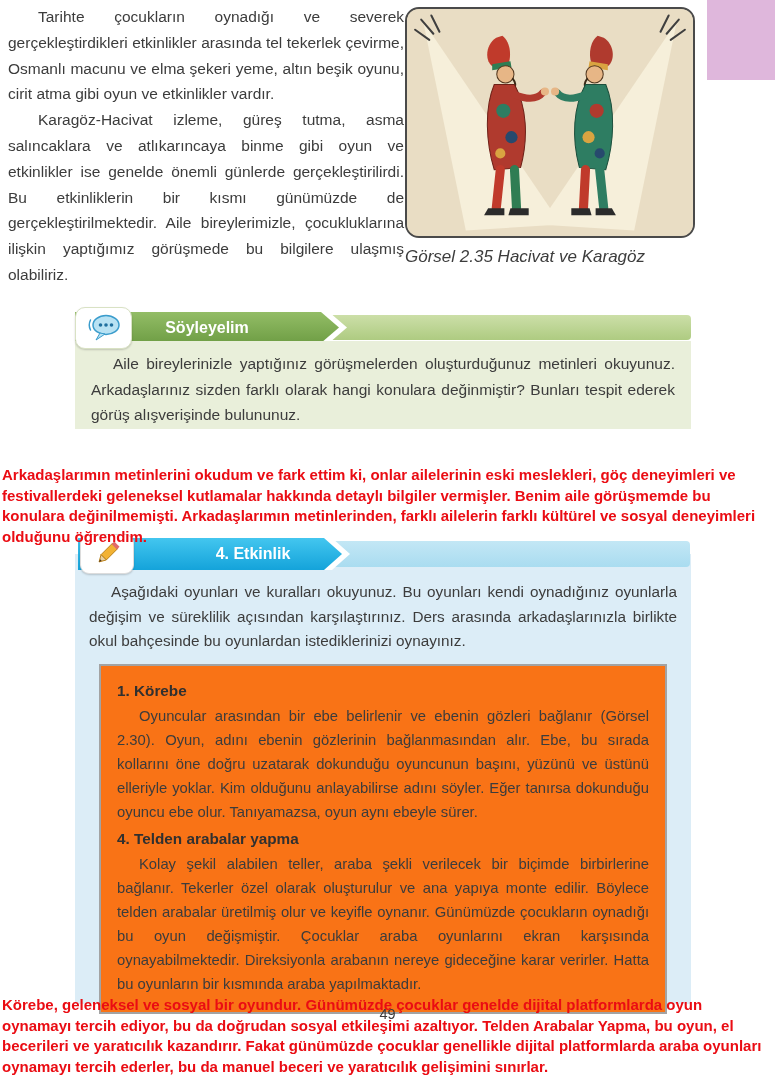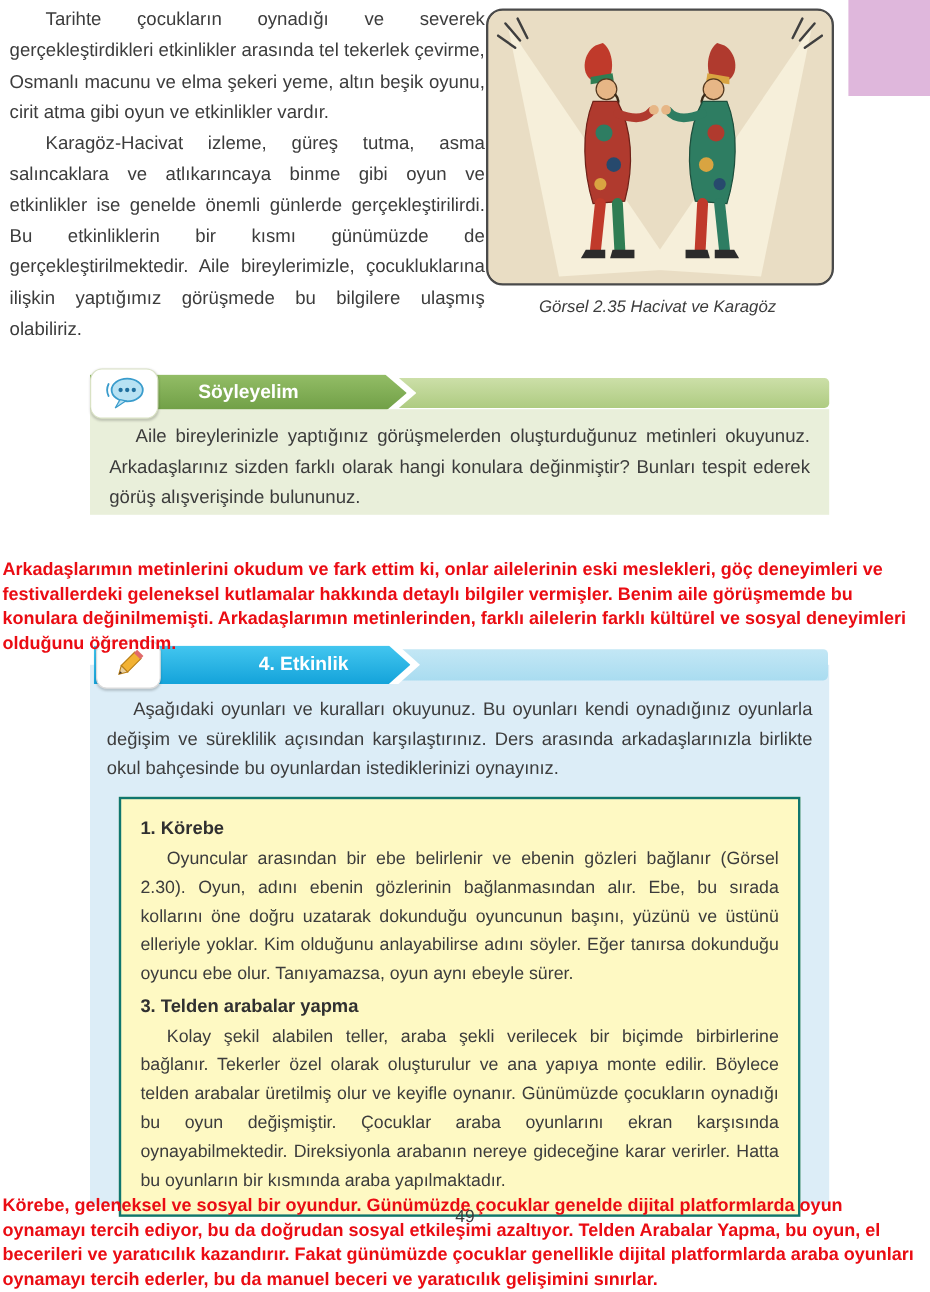--- a/index.html
+++ b/index.html
@@ -9,22 +9,22 @@
   
   .intro{position:absolute;left:8px;top:4px;width:396px;font-size:15.5px;line-height:25.8px;text-align:justify;}
   .intro p{margin:0;text-indent:30px;}
 
   .pink-block{position:absolute;right:0;top:0;width:68px;height:80px;background:#dfb7dc;}
 
   
   .figure{position:absolute;left:405px;top:7px;width:286px;height:227px;border:2px solid #4a4a4a;
           border-radius:14px;background:#e9ddc4;overflow:hidden;}
   .figure svg{display:block;width:100%;height:100%;}
-  .figure-caption{position:absolute;left:405px;top:247px;width:286px;text-align:center;
-          font-style:italic;font-size:14px;color:#3c3c3c;}
+  .figure-caption{position:absolute;left:405px;top:247px;width:286px;text-align:left;
+          font-style:italic;font-size:17px;color:#3c3c3c;}
 
   
   .say-banner{position:absolute;left:75px;top:312px;width:616px;height:31px;}
   .bar-light-green{position:absolute;left:8px;top:3px;width:608px;height:25px;
           background:linear-gradient(#ccdfa8,#aecb81);border-radius:0 4px 4px 0;}
   .chev-gap-green{position:absolute;left:0;top:0;width:272px;height:31px;background:#fff;
           clip-path:polygon(0 0,254px 0,272px 15.5px,254px 31px,0 31px);}
   .bar-dark-green{position:absolute;left:0;top:0;width:264px;height:31px;
           background:linear-gradient(#93bd66,#6f9e45);
           clip-path:polygon(0 0,246px 0,264px 15.5px,246px 31px,0 31px);
@@ -50,21 +50,21 @@
   .bar-dark-blue{position:absolute;left:0;top:0;width:264px;height:32px;
           background:linear-gradient(#43c6ef,#14a3da);
           clip-path:polygon(0 0,246px 0,264px 16px,246px 32px,0 32px);
           display:flex;align-items:center;justify-content:center;padding-left:43px;
           color:#fff;font-weight:bold;font-size:16px;}
   .act-icon-box{position:absolute;left:2px;top:-4px;width:52px;height:38px;background:#fff;
           border:1px solid #dcdcdc;border-radius:9px;display:flex;align-items:center;justify-content:center;
           z-index:4;box-shadow:0 1px 2px rgba(0,0,0,.18);}
   .act-box{position:absolute;left:75px;top:554px;width:616px;height:450px;background:#dcedf7;}
   .act-intro{margin:0;padding:26px 14px 10px 14px;font-size:15.3px;line-height:24.5px;text-align:justify;text-indent:22px;}
-  .games-box{margin:0 24px;border:2px solid #0f766e;background:#fef9c3;padding:10px 16px 10px 16px;}
+  .games-box{margin:0 24px;border:2px solid #a3a3a3;background:#f97316;padding:10px 16px 10px 16px;}
   .game-title{font-weight:bold;font-size:15.3px;margin:6px 0 4px 0;color:#303030;}
   .game-body{font-size:14.8px;line-height:24px;text-align:justify;text-indent:22px;margin:0 0 6px 0;}
 
   .page-number{position:absolute;left:0;top:1006px;width:775px;text-align:center;
           font-size:14.5px;color:#3c3c3c;z-index:1;}
 </style>
 </head>
 <body>
 
 <div class="page">
@@ -151,21 +151,21 @@
     <p class="say-box-text">Aile bireylerinizle yaptığınız görüşmelerden oluşturduğunuz metinleri okuyunuz. Arkadaşlarınız sizden farklı olarak hangi konulara değinmiştir? Bunları tespit ederek görüş alışverişinde bulununuz.</p>
   </div>
 
   <div class="answer answer1">Arkadaşlarımın metinlerini okudum ve fark ettim ki, onlar ailelerinin eski meslekleri, göç deneyimleri ve festivallerdeki geleneksel kutlamalar hakkında detaylı bilgiler vermişler. Benim aile görüşmemde bu konulara değinilmemişti. Arkadaşlarımın metinlerinden, farklı ailelerin farklı kültürel ve sosyal deneyimleri olduğunu öğrendim.</div>
 
   <div class="act-box">
     <p class="act-intro">Aşağıdaki oyunları ve kuralları okuyunuz. Bu oyunları kendi oynadığınız oyunlarla değişim ve süreklilik açısından karşılaştırınız. Ders arasında arkadaşlarınızla birlikte okul bahçesinde bu oyunlardan istediklerinizi oynayınız.</p>
     <div class="games-box">
       <div class="game-title">1. Körebe</div>
       <p class="game-body">Oyuncular arasından bir ebe belirlenir ve ebenin gözleri bağlanır (Görsel 2.30). Oyun, adını ebenin gözlerinin bağlanmasından alır. Ebe, bu sırada kollarını öne doğru uzatarak dokunduğu oyuncunun başını, yüzünü ve üstünü elleriyle yoklar. Kim olduğunu anlayabilirse adını söyler. Eğer tanırsa dokunduğu oyuncu ebe olur. Tanıyamazsa, oyun aynı ebeyle sürer.</p>
-      <div class="game-title">3. Telden arabalar yapma</div>
+      <div class="game-title">4. Telden arabalar yapma</div>
       <p class="game-body">Kolay şekil alabilen teller, araba şekli verilecek bir biçimde birbirlerine bağlanır. Tekerler özel olarak oluşturulur ve ana yapıya monte edilir. Böylece telden arabalar üretilmiş olur ve keyifle oynanır. Günümüzde çocukların oynadığı bu oyun değişmiştir. Çocuklar araba oyunlarını ekran karşısında oynayabilmektedir. Direksiyonla arabanın nereye gideceğine karar verirler. Hatta bu oyunların bir kısmında araba yapılmaktadır.</p>
     </div>
   </div>
 
   <div class="act-banner">
     <div class="bar-light-blue"></div>
     <div class="chev-gap-blue"></div>
     <div class="bar-dark-blue">
       <span>4. Etkinlik</span>
     </div>

